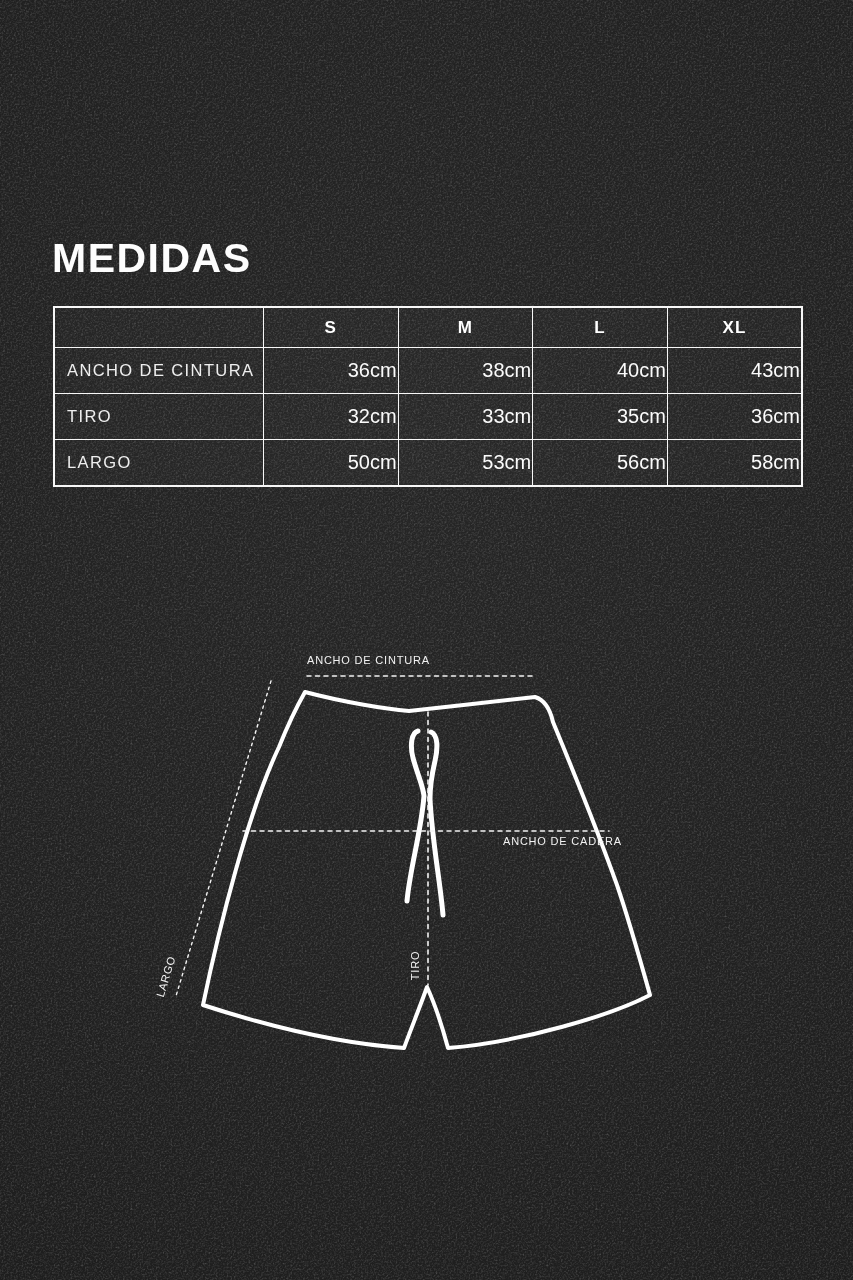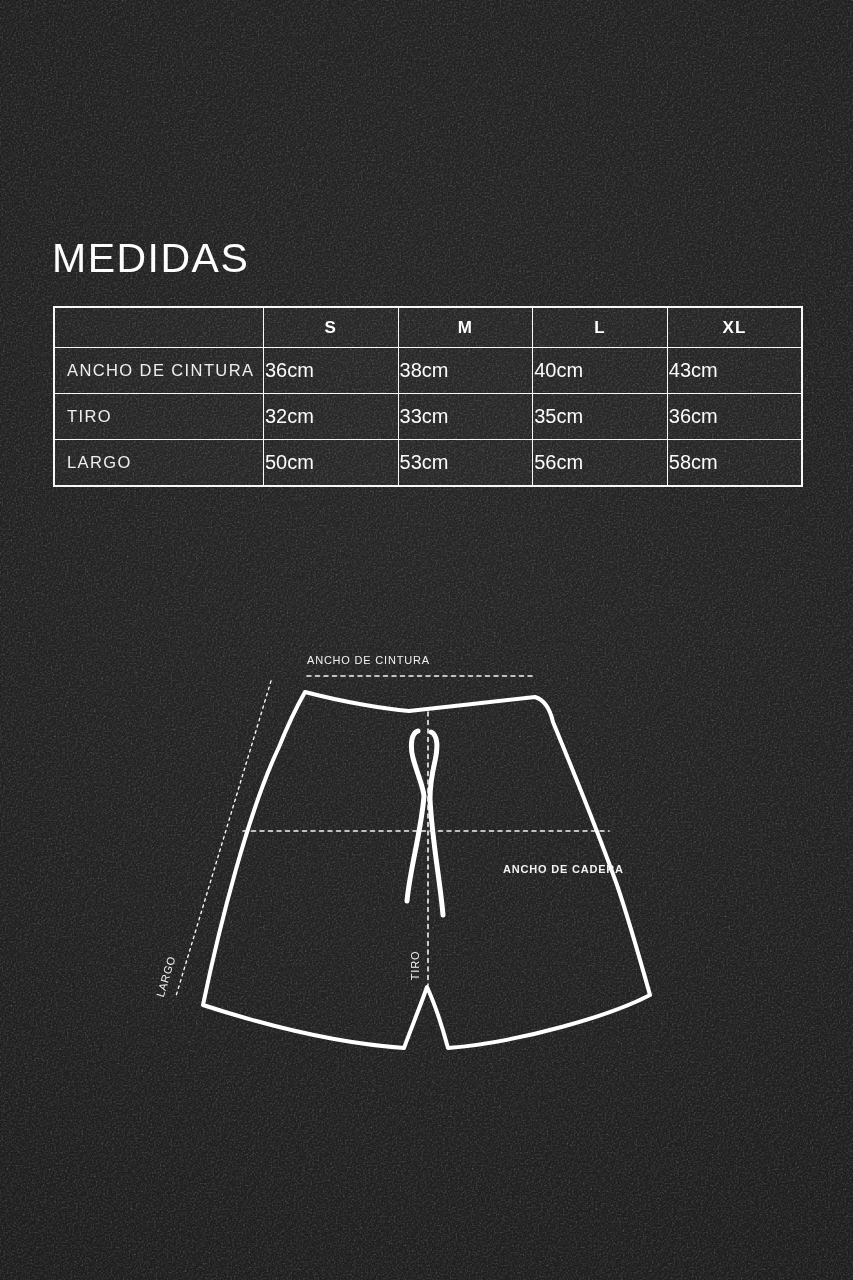--- a/index.html
+++ b/index.html
@@ -11,21 +11,21 @@
       radial-gradient(ellipse 120% 90% at 50% 38%, #262626 0%, #222222 45%, #1b1b1b 100%);
     overflow:hidden;
     font-family:"Liberation Sans", sans-serif;
     color:#ffffff;
   }
   .noise{position:absolute;inset:0;width:100%;height:100%;pointer-events:none;}
 
   
   .title{
     position:absolute;left:52px;top:238px;
-    font-size:41px;font-weight:400;letter-spacing:1.5px;
+    font-size:41px;font-weight:700;letter-spacing:1.5px;
     color:#fdfdfd;line-height:1;
   }
 
   
   table.size{
     position:absolute;left:53px;top:306px;
     width:750px;
     border-collapse:collapse;
     table-layout:fixed;
     background:rgba(255,255,255,0.015);
@@ -37,21 +37,21 @@
   table.size col.c-label{width:28%;}
   table.size col.c-size{width:18%;}
   table.size th{
     height:37px;
     font-size:17px;font-weight:700;letter-spacing:1px;
     text-align:center;color:#ffffff;
   }
   table.size td{
     height:43px;
     font-size:20px;font-weight:400;
-    text-align:left;color:#fbfbfb;
+    text-align:right;color:#fbfbfb;
   }
   table.size td.rowlabel{
     font-size:16.5px;font-weight:300;letter-spacing:1.4px;
     text-align:left;padding-left:12px;color:#efefef;
   }
 
   
   .diagram-svg{position:absolute;left:0;top:0;width:853px;height:1280px;pointer-events:none;}
   .dlabel{
     position:absolute;
@@ -140,17 +140,17 @@
          C 431 778 430 789 430 799
          C 432 840 440 880 443 915"></path>
 
     <path stroke="#f4f4f4" stroke-width="1.6" stroke-dasharray="4 4.5" d="M 307 676 L 532 676"></path>
     <path stroke="#f4f4f4" stroke-width="1.6" stroke-dasharray="4 4.5" d="M 243 831 L 609 831"></path>
     <path stroke="#f4f4f4" stroke-width="1.6" stroke-dasharray="4 4.5" d="M 428 712 L 428 985"></path>
     <path stroke="#f4f4f4" stroke-width="1.4" stroke-dasharray="2.5 4" d="M 271 681 L 176 996"></path>
   </svg>
 
   <span class="dlabel" style="left:307px;top:655px;">ANCHO DE CINTURA</span>
-  <span class="dlabel" style="left:503px;top:864px;font-weight:bold;">ANCHO DE CADERA</span>
+  <span class="dlabel" style="left:503px;top:836px;">ANCHO DE CADERA</span>
   <span class="dlabel rot-tiro" style="left:401px;top:960px;">TIRO</span>
   <span class="dlabel rot-largo" style="left:145px;top:971px;">LARGO</span>
 
 </div>
 
 </body></html>

